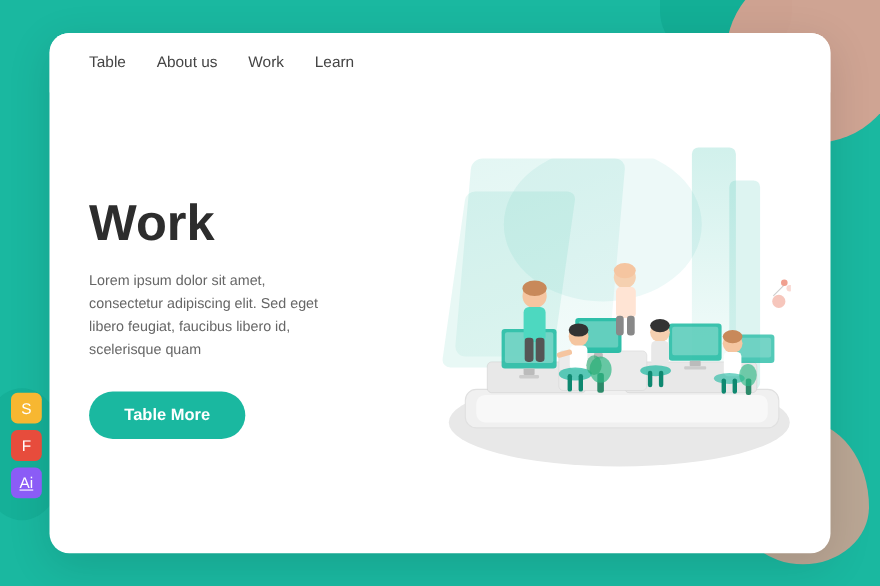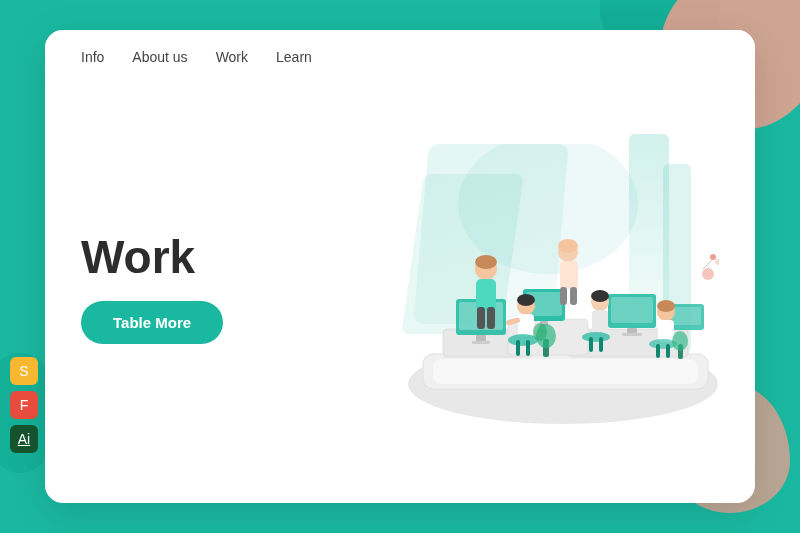--- a/index.html
+++ b/index.html
@@ -73,21 +73,21 @@
       height: 28px;
       border-radius: 6px;
       display: flex;
       align-items: center;
       justify-content: center;
       font-size: 14px;
       color: white;
     }
     .tool-icon.sketch { background: #f7b731; }
     .tool-icon.figma { background: #e74c3c; }
-    .tool-icon.illustrator { background: #14532d; text-decoration: underline; }
+    .tool-icon.illustrator { background: #8b5cf6; text-decoration: underline; }
 
     
     .main-card {
       position: absolute;
       top: 30px;
       left: 45px;
       right: 45px;
       bottom: 30px;
       background: white;
       border-radius: 18px;
@@ -224,32 +224,33 @@
 <div class="left-tools">
   <div class="tool-icon sketch">S</div>
   <div class="tool-icon figma">F</div>
   <div class="tool-icon illustrator">Ai</div>
 </div>
 
 <div class="main-card">
 
   <nav class="navbar">
     <ul class="nav-links">
-      <li><a href="#">Info</a></li>
+      <li><a href="#">Table</a></li>
       <li><a href="#">About us</a></li>
       <li><a href="#">Work</a></li>
       <li><a href="#">Learn</a></li>
     </ul>
   </nav>
 
   <section class="hero">
     <div class="hero-text">
       <h1 class="hero-title">
         <span>Work</span><br>
       </h1>
+      <p class="hero-desc">Lorem ipsum dolor sit amet, consectetur adipiscing elit. Sed eget libero feugiat, faucibus libero id, scelerisque quam</p>
       <button class="btn-learn-more">Table More</button>
     </div>
 
     <div class="hero-illustration">
 
       <div class="bg-panel-left"></div>
       <div class="bg-panel-right"></div>
 
       <svg class="iso-svg" viewBox="0 0 360 300" xmlns="http://www.w3.org/2000/svg">
 

